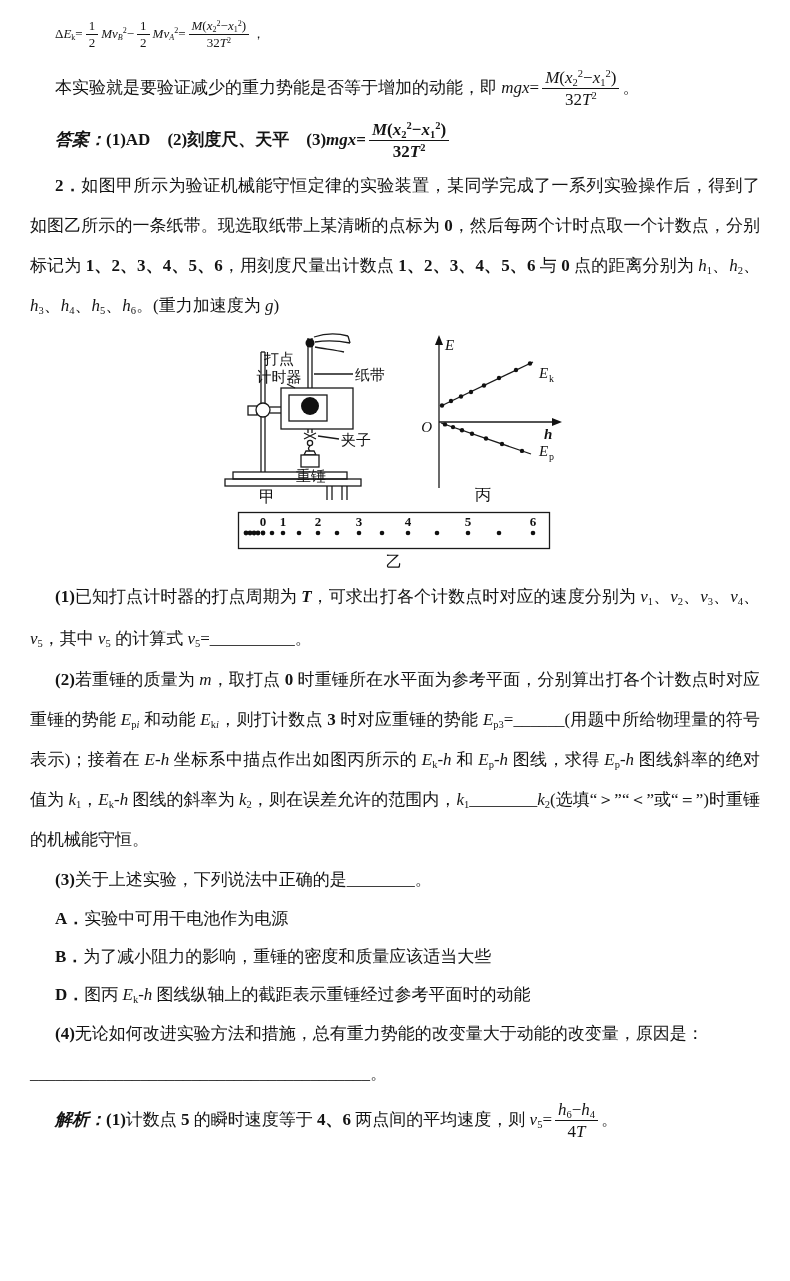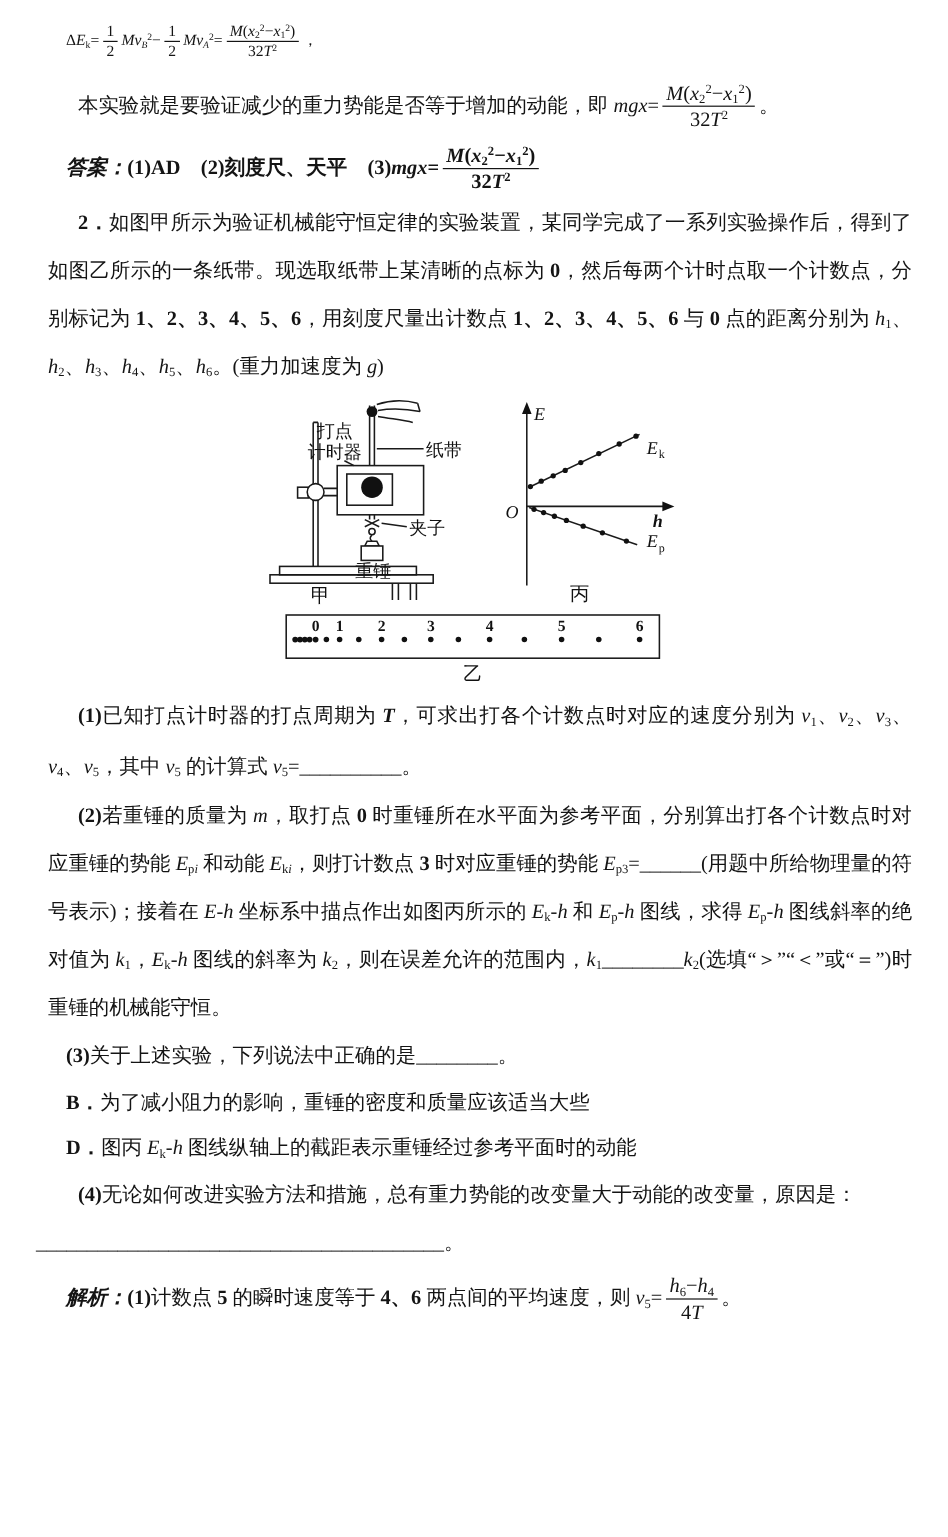--- a/index.html
+++ b/index.html
@@ -6,21 +6,21 @@
   .page{
     position:relative;
     width:790px;height:1281px;
     background:#fff;
     overflow:hidden;
     font-family:"Liberation Serif","DejaVu Serif",serif;
     color:#141414;
     font-size:17px;
   }
   .para{margin:0;padding:0 30px;line-height:40px;text-align:left;}
-  .just{text-align:justify;padding-left:40px;}
+  .just{text-align:justify;}
   .indent{text-indent:25px;}
   .first{margin-top:22px;line-height:26px;}
   .formula{margin:18px 0 10px;padding-left:55px;line-height:1.1;font-size:13px;}
   .tall{line-height:52px;}
   .opt{line-height:38px;}
   .q1line{line-height:42px;}
   .it{font-style:italic;}
   .bd{font-weight:700;}
   .hei{font-weight:700;font-family:"Liberation Sans","DejaVu Sans",sans-serif;font-style:italic;}
   sub,sup{font-size:.62em;line-height:0;}
@@ -187,20 +187,21 @@
       <text class="cap" x="157" y="57" text-anchor="middle">乙</text>
     </svg>
   </div>
 
   <p class="para indent just q1line"><span class="bd">(1)</span><span>已知打点计时器的打点周期为 </span><span class="it bd">T</span><span>，可求出打各个计数点时对应的速度分别为 </span><span class="it">v</span><sub>1</sub><span>、</span><span class="it">v</span><sub>2</sub><span>、</span><span class="it">v</span><sub>3</sub><span>、</span><span class="it">v</span><sub>4</sub><span>、</span><span class="it">v</span><sub>5</sub><span>，其中 </span><span class="it">v</span><sub>5</sub><span> 的计算式 </span><span class="it">v</span><sub>5</sub><span>=</span><span>__________</span><span>。</span></p>
 
   <p class="para indent just"><span class="bd">(2)</span><span>若重锤的质量为 </span><span class="it">m</span><span>，取打点 </span><span class="bd">0</span><span> 时重锤所在水平面为参考平面，分别算出打各个计数点时对应重锤的势能 </span><span class="it">E</span><sub>p</sub><sub class="it">i</sub><span> 和动能 </span><span class="it">E</span><sub>k</sub><sub class="it">i</sub><span>，则打计数点 </span><span class="bd">3</span><span> 时对应重锤的势能 </span><span class="it">E</span><sub>p3</sub><span>=</span><span>______</span><span>(用题中所给物理量的符号表示)；接着在 </span><span class="it">E</span><span>-</span><span class="it">h</span><span> 坐标系中描点作出如图丙所示的 </span><span class="it">E</span><sub>k</sub><span>-</span><span class="it">h</span><span> 和 </span><span class="it">E</span><sub>p</sub><span>-</span><span class="it">h</span><span> 图线，求得 </span><span class="it">E</span><sub>p</sub><span>-</span><span class="it">h</span><span> 图线斜率的绝对值为 </span><span class="it">k</span><sub>1</sub><span>，</span><span class="it">E</span><sub>k</sub><span>-</span><span class="it">h</span><span> 图线的斜率为 </span><span class="it">k</span><sub>2</sub><span>，则在误差允许的范围内，</span><span class="it">k</span><sub>1</sub><span>________</span><span class="it">k</span><sub>2</sub><span>(选填“＞”“＜”或“＝”)时重锤的机械能守恒。</span></p>
 
   <p class="para indent"><span class="bd">(3)</span><span>关于上述实验，下列说法中正确的是</span><span>________</span><span>。</span></p>
 
+  <p class="para indent opt"><span class="bd">A．</span><span>实验中可用干电池作为电源</span></p>
   <p class="para indent opt"><span class="bd">B．</span><span>为了减小阻力的影响，重锤的密度和质量应该适当大些</span></p>
   <p class="para indent opt"><span class="bd">D．</span><span>图丙 </span><span class="it">E</span><sub>k</sub><span>-</span><span class="it">h</span><span> 图线纵轴上的截距表示重锤经过参考平面时的动能</span></p>
 
   <p class="para indent just"><span class="bd">(4)</span><span>无论如何改进实验方法和措施，总有重力势能的改变量大于动能的改变量，原因是：</span></p>
 
   <p class="para"><span>________________________________________</span><span>。</span></p>
 
   <p class="para indent tall"><span class="hei">解析：</span><span class="bd">(1)</span><span>计数点 </span><span class="bd">5</span><span> 的瞬时速度等于 </span><span class="bd">4、6</span><span> 两点间的平均速度，则 </span><span class="it">v</span><sub>5</sub><span>=</span><span class="frac"><span class="fnum"><span class="it">h</span><sub>6</sub><span>−</span><span class="it">h</span><sub>4</sub></span><span class="fden"><span>4</span><span class="it">T</span></span></span><span>。</span></p>
 
 </div>

